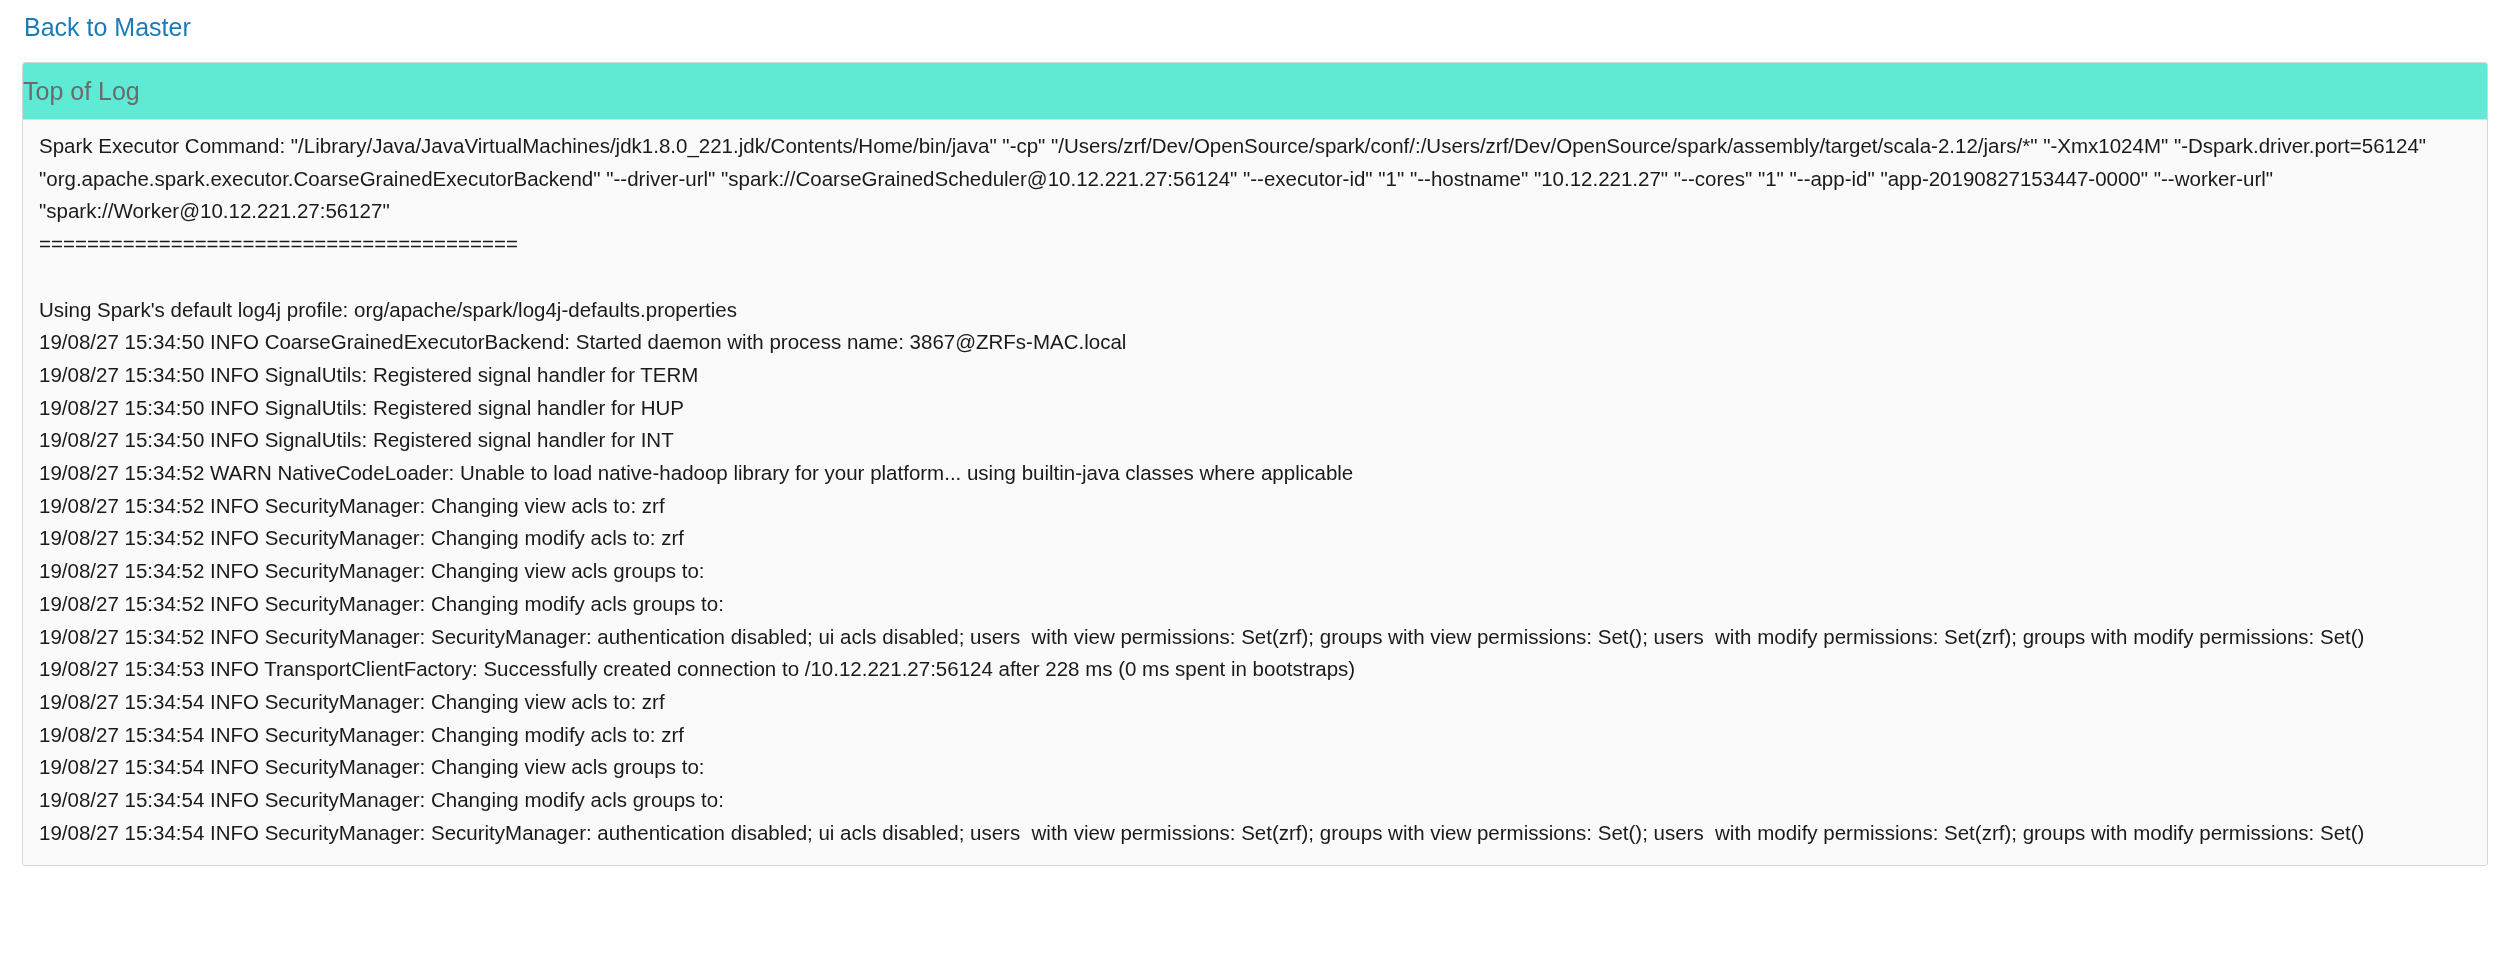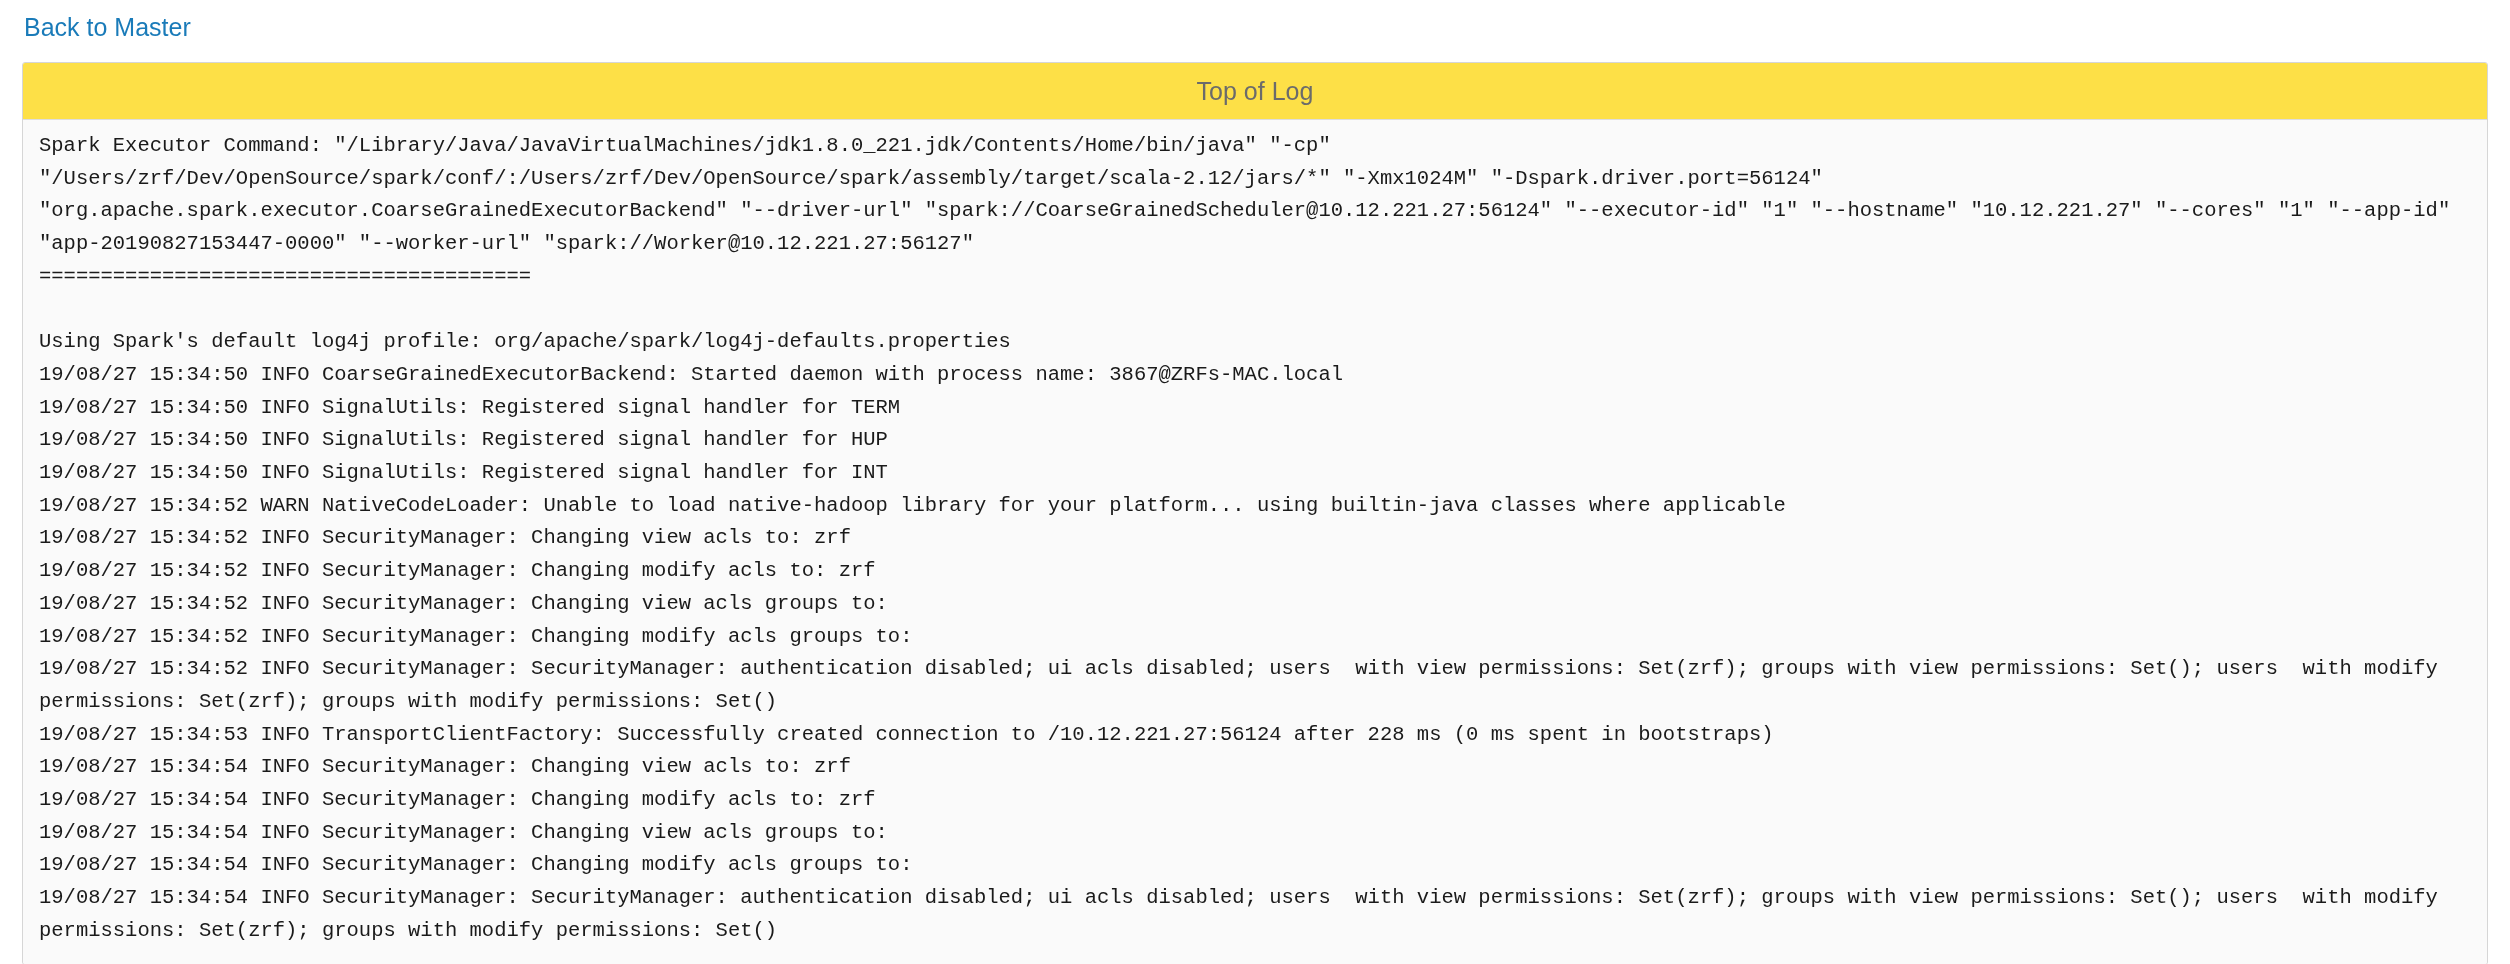--- a/index.html
+++ b/index.html
@@ -37,37 +37,37 @@
     margin-left: 2px;
   }
   .log-panel {
     margin-top: 20px;
     border: 1px solid #d6d6d6;
     border-radius: 3px;
     background: #ffffff;
     overflow: hidden;
   }
   .log-panel-header {
-    background: #fde047;
+    background: #5eead4;
     border-bottom: 1px solid #dddddd;
-    text-align: center;
+    text-align: left;
     font-size: 25px;
     line-height: 32px;
     color: #6b6b6b;
     padding: 12px 0 12px 0;
   }
   .log-body {
     background: #fafafa;
     padding: 10px 16px 16px 16px;
     font-size: 20.5px;
     line-height: 32.7px;
     color: #1a1a1a;
     white-space: pre-wrap;
     word-break: break-word;
-    font-family: Liberation Mono, monospace;
+    font-family: Liberation Sans, sans-serif;
   }
   .log-line {
     white-space: pre-wrap;
     word-break: break-word;
   }
   .log-line.blank {
     height: 32.7px;
   }
 </style>
 </head>

